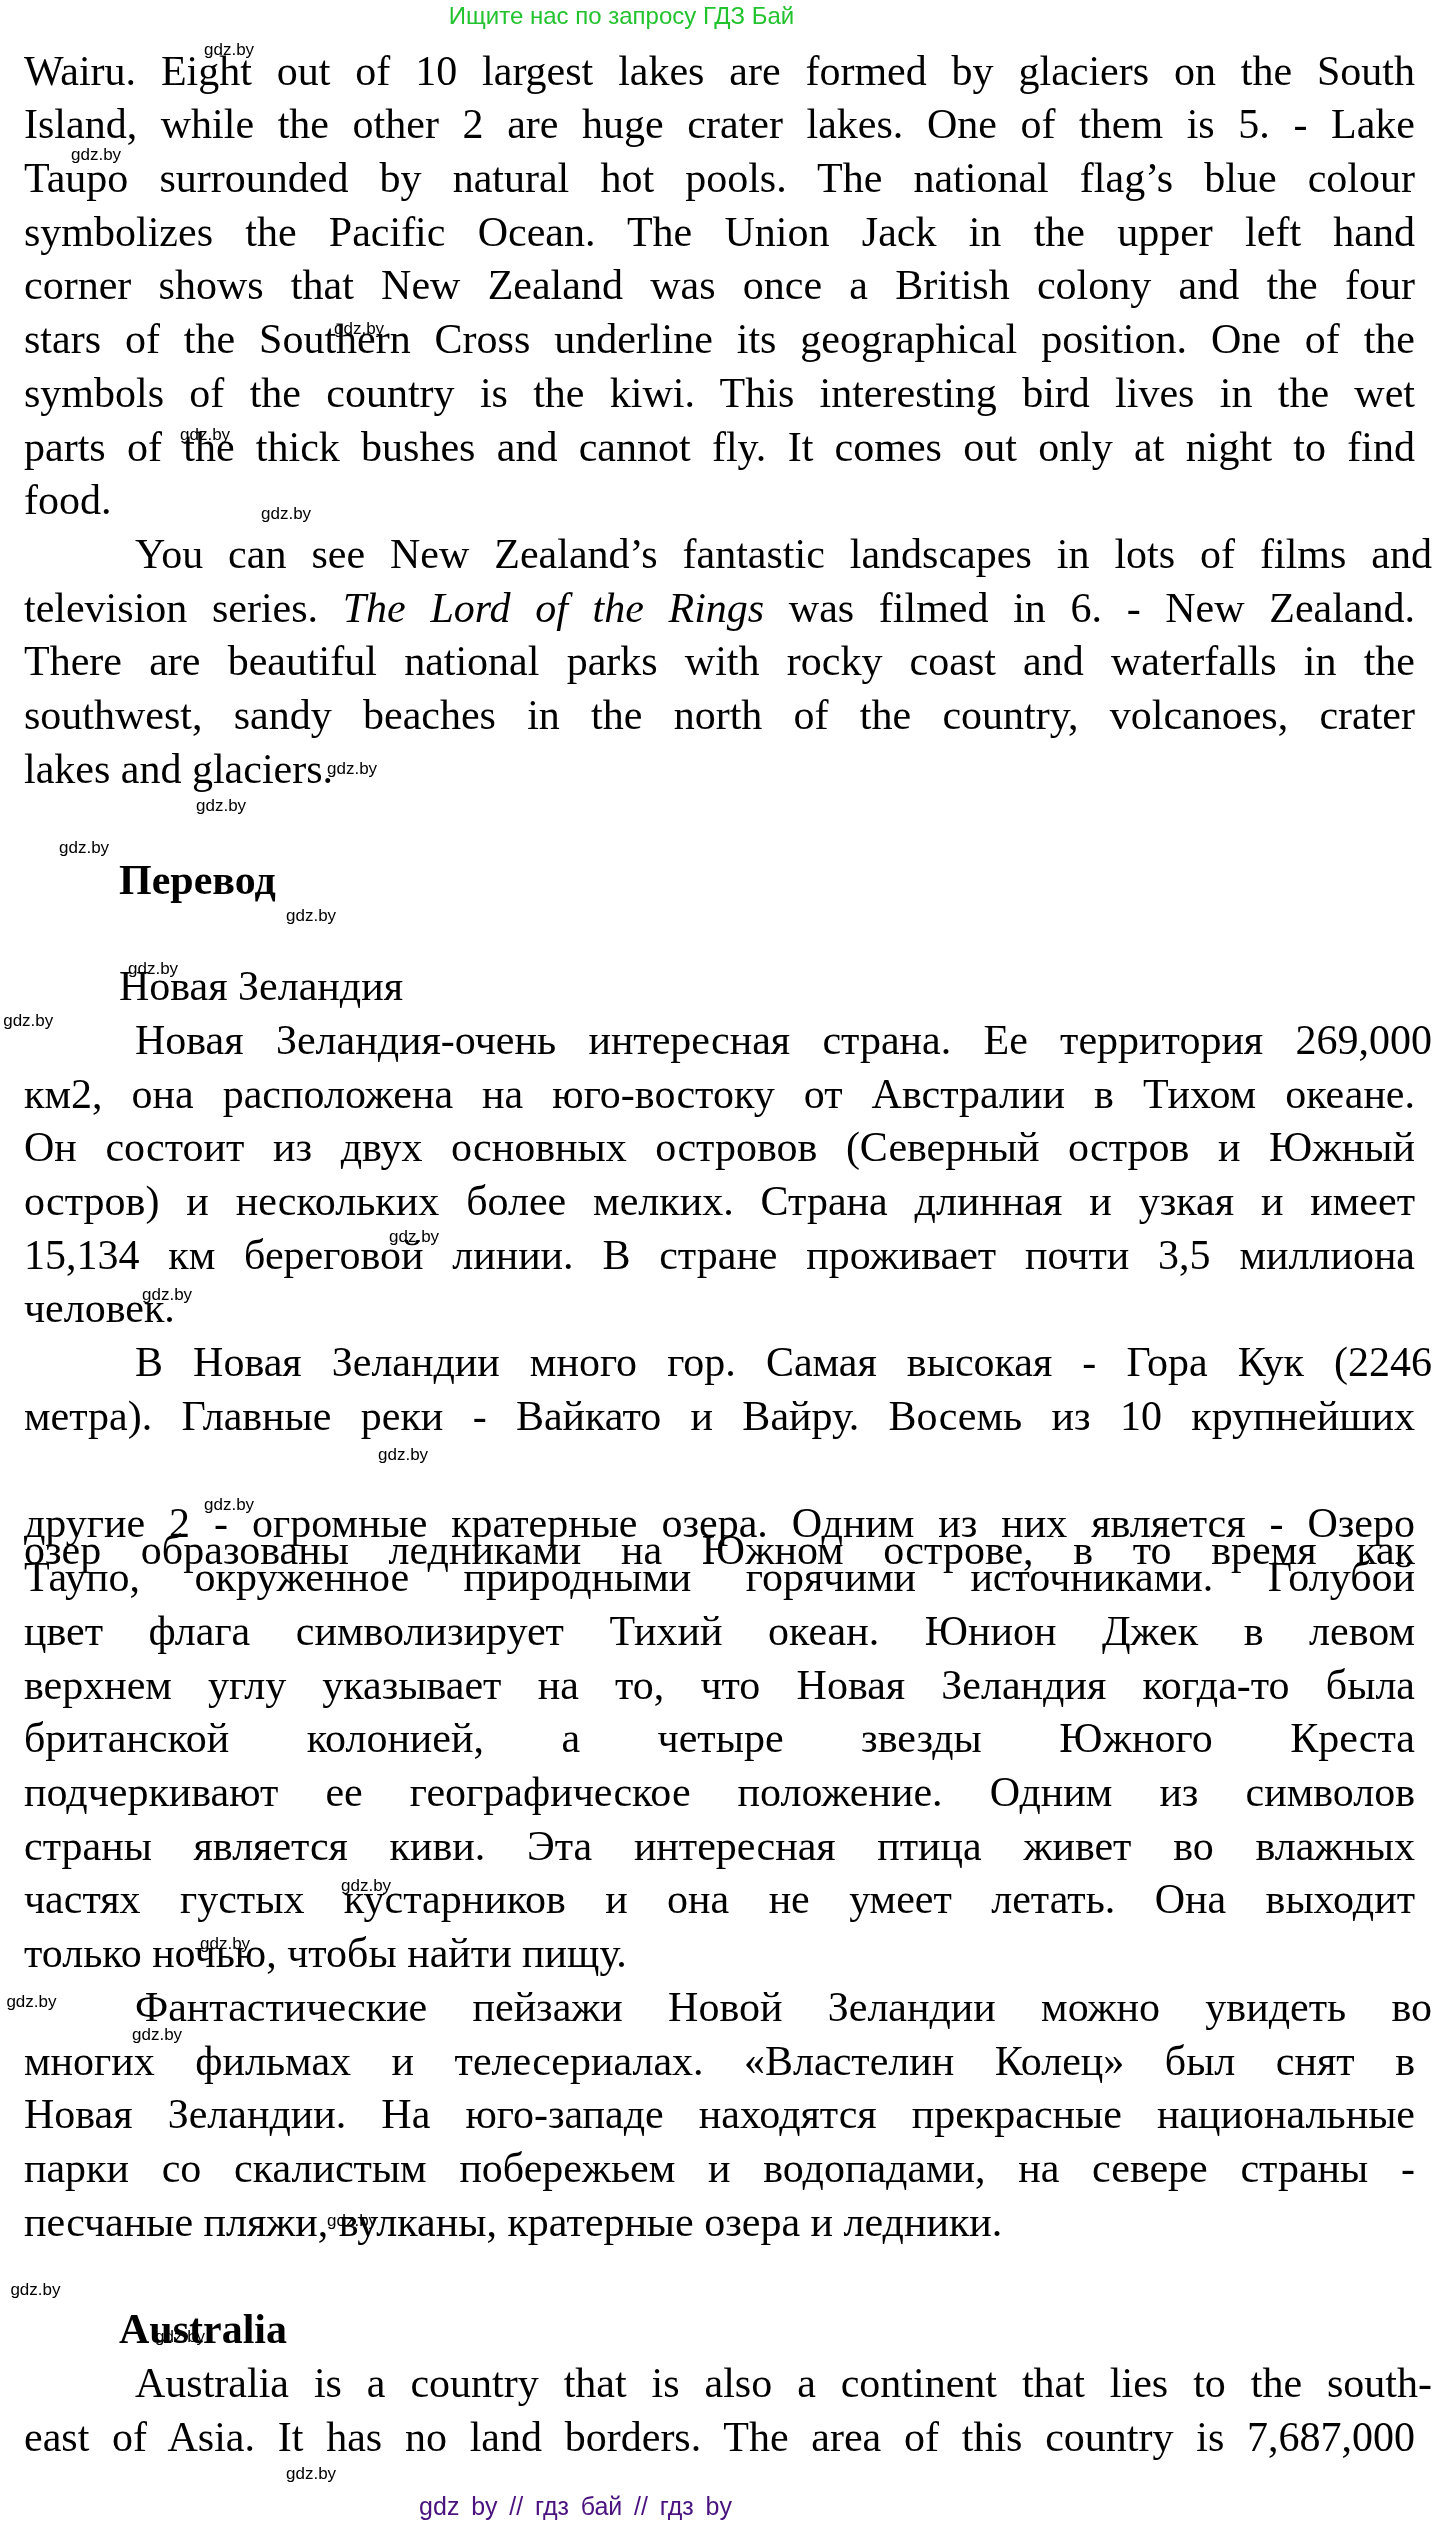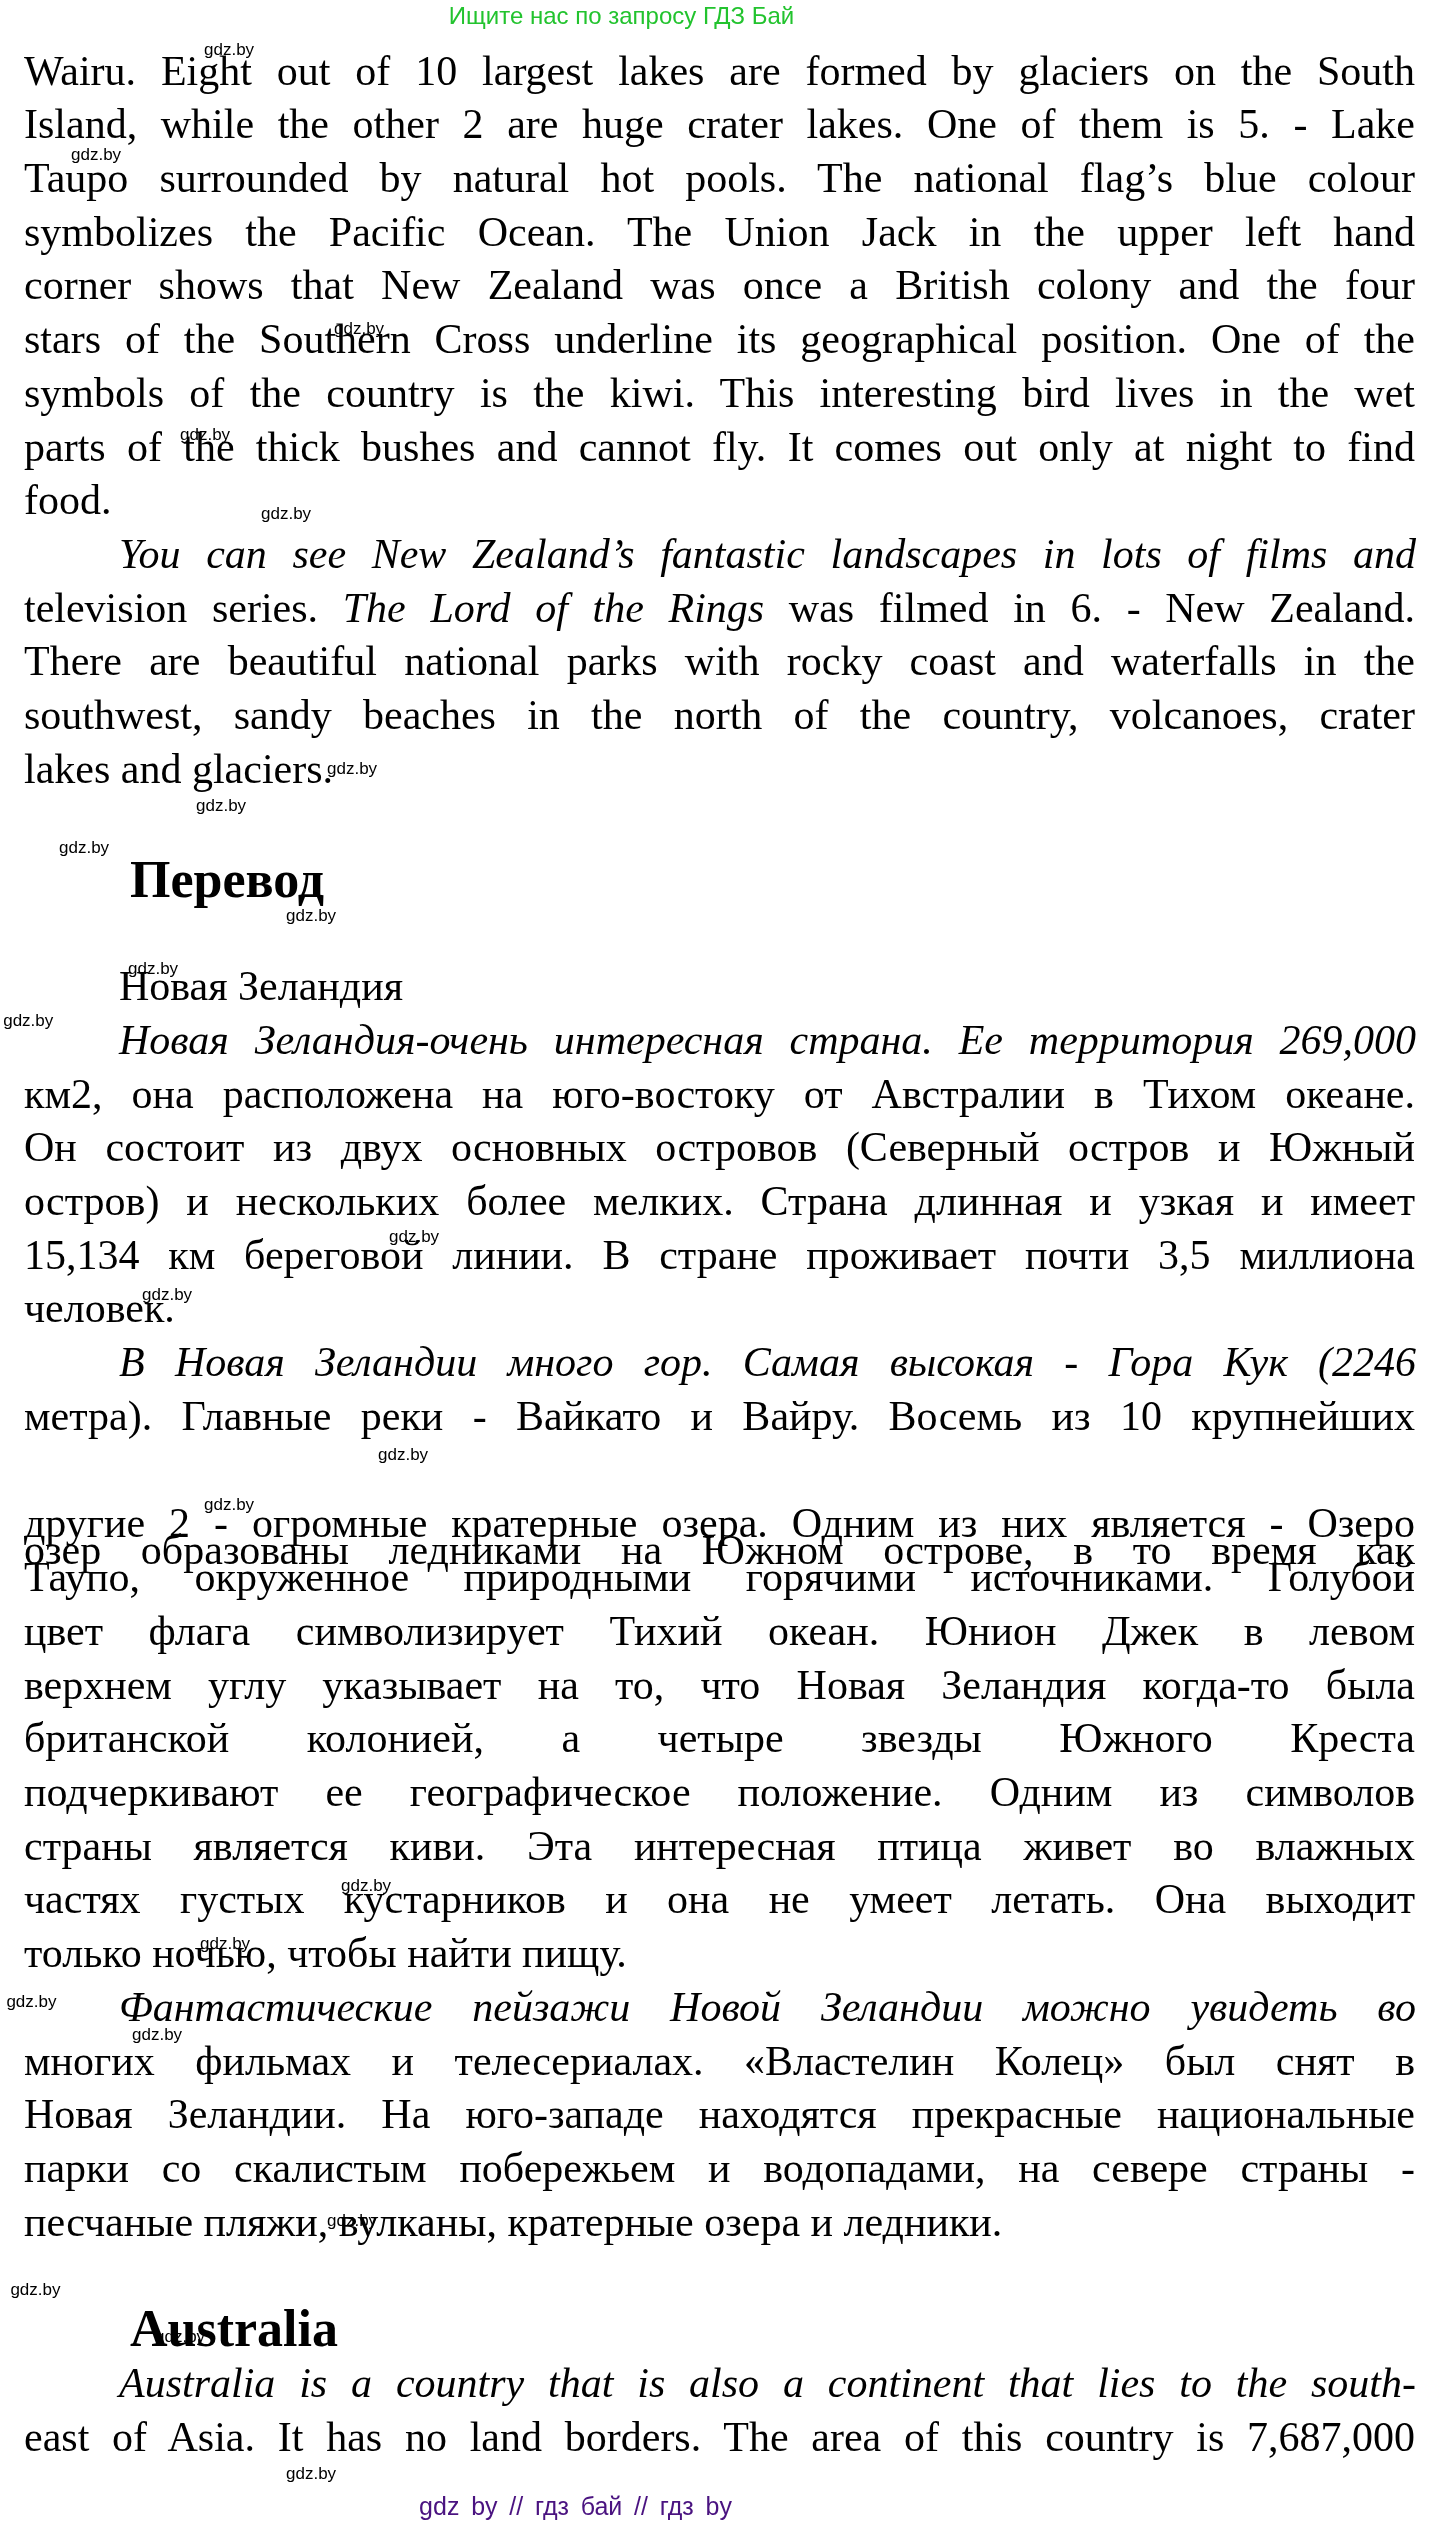--- a/index.html
+++ b/index.html
@@ -4,22 +4,22 @@
 <style>
   html, body { margin:0; padding:0; background:#ffffff; }
   body { width:1455px; height:2525px; position:relative; overflow:hidden; }
   .hdr { position:absolute; top:1.6px; left:0; width:1243px; text-align:center;
          font-family:"Liberation Sans", sans-serif; font-size:24px; color:#22c32e; line-height:27px; }
   .ftr { position:absolute; top:2492px; left:0; width:1151px; text-align:center;
          font-family:"Liberation Sans", sans-serif; font-size:25px; color:#4a1380; line-height:29px; word-spacing:4.8px; }
   .ln { position:absolute; left:24px; width:1391px; font-family:"Liberation Serif", serif; font-size:42px;
         line-height:48px; color:#000; white-space:nowrap; text-align:justify; text-align-last:justify; }
   .ln.last { text-align-last:left; }
-  .ln.ind { left:119px; width:1297px;font-style:italic; }
-  .ttl { position:absolute; left:130px; font-family:"Liberation Serif", serif; font-weight:bold; font-size:52px; line-height:48px; color:#000; }
+  .ln.ind { left:135px; width:1297px; }
+  .ttl { position:absolute; left:119px; font-family:"Liberation Serif", serif; font-weight:bold; font-size:42px; line-height:48px; color:#000; }
   .sub { position:absolute; left:119px; font-family:"Liberation Serif", serif; font-size:42px; line-height:48px; color:#000; }
   .wm { position:absolute; font-family:"Liberation Sans", sans-serif; font-size:17px; color:#000; line-height:24px; }
   i { font-style:italic; }
 </style>
 </head>
 <body>
 
 <div class="hdr">Ищите нас по запросу ГДЗ Бай</div>
 
 <div>

